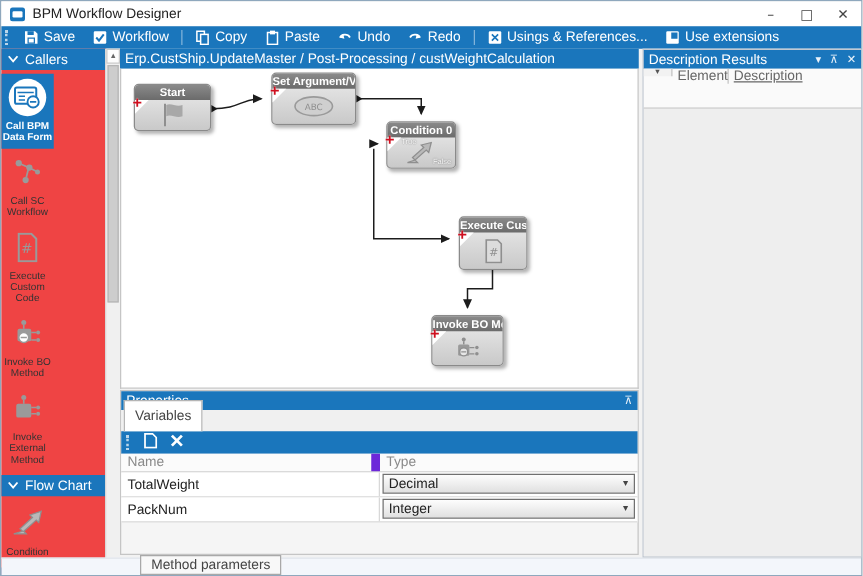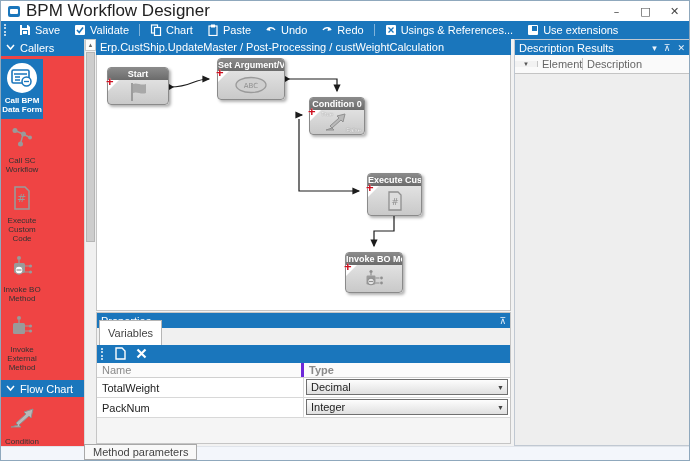--- a/index.html
+++ b/index.html
@@ -6,21 +6,21 @@
   html,body { background:#dcdcdc; }
   .window {
     position:relative; width:690px; height:461px;
     font-family:"Liberation Sans", sans-serif; font-size:11px;
     background:#f2f2f2; border:1px solid #8fa8bd; overflow:hidden;
   }
   
   .titlebar { position:absolute; left:0; top:0; width:100%; height:20px; background:#ffffff; display:flex; align-items:center; }
   .app-icon { width:12px; height:11px; margin:0 6px 0 7px; background:#1a76bc; border-radius:2px; position:relative; }
   .app-icon::after { content:""; position:absolute; left:2px; top:3px; width:8px; height:5px; background:#fff; border-radius:1px; }
-  .title-text { color:#222; font-size:17px; }
+  .title-text { color:#222; font-size:11px; }
   .win-controls { margin-left:auto; display:flex; height:100%; }
   .win-btn { width:29px; height:100%; display:flex; align-items:center; justify-content:center; color:#444; font-size:11px; font-family:"DejaVu Sans", sans-serif; }
   
   .toolbar { position:absolute; left:0; top:20px; width:100%; height:18px; background:#1a76bc; display:flex; align-items:center; color:#fff; }
   .grip { width:4px; height:12px; margin:0 4px 0 3px; border-left:2px dotted rgba(255,255,255,.7); }
   .tbtn { display:flex; align-items:center; gap:4px; padding:0 7px; height:100%; color:#fff; white-space:nowrap; }
   .tsep { width:1px; height:12px; background:rgba(255,255,255,.45); margin:0 3px; }
   .ticon { width:12px; height:12px; display:inline-block; }
   .ticon svg { display:block; }
   
@@ -53,38 +53,38 @@
   
   .props { position:absolute; left:95px; top:311px; width:415px; height:132px; background:#f5f5f5; border:1px solid #c5c5c5; }
   .panel-hd { height:15px; background:#1a76bc; color:#fff; display:flex; align-items:center; padding:0 4px; }
   .panel-hd .hspace { flex:1; }
   .pin { color:#dce9f5; font-size:10px; }
   .tabrow { height:17px; background:#f0f0f0; display:flex; align-items:flex-end; padding-left:2px; }
   .tab { height:16px; background:#fff; border:1px solid #b5b5b5; border-bottom:none; padding:12px 8px; display:flex; align-items:center; color:#444; }
   .mini-bar { height:18px; background:#1a76bc; display:flex; align-items:center; gap:10px; padding-left:4px; }
   .mini-bar .grip { margin:0; }
   .grid-hd { height:15px; display:flex; background:#fbfbfb; border-bottom:1px solid #d0d0d0; color:#8a8a8a; }
-  .col-name { width:207px; border-right:3px solid #6d28d9; padding-left:5px; display:flex; align-items:center; }
-  .col-type { flex:1; padding-left:5px; display:flex; align-items:center;font-weight:bold; }
+  .col-name { width:207px; border-right:7px solid #6d28d9; padding-left:5px; display:flex; align-items:center; }
+  .col-type { flex:1; padding-left:5px; display:flex; align-items:center; }
   .vrow { height:20px; display:flex; background:#fff; border-bottom:1px solid #d8d8d8; }
   .vrow .cell-name { width:207px; border-right:1px solid #d8d8d8; display:flex; align-items:center; padding-left:5px; color:#222; }
   .vrow .cell-type { flex:1; padding:1px 2px; }
   .dropdown { height:16px; border:1px solid #707070; background:linear-gradient(#fdfdfd,#e0e0e0); display:flex; align-items:center; padding-left:4px; color:#222; position:relative; }
   .dropdown .dd-arrow { position:absolute; right:3px; top:4px; font-size:7px; color:#444; }
   .grid-fill { flex:1; background:#f0f0f0; }
   
   .statusbar { position:absolute; left:0; top:445px; width:100%; height:16px; background:#f3f6fb; border-top:1px solid #e0e4ea; }
-  .method-tab { position:absolute; left:83px; top:443px; height:16px; background:#f8f8f8; border:1px solid #a8a8a8; display:flex; align-items:center; padding:0 8px; color:#444; }
+  .method-tab { position:absolute; left:111px; top:443px; height:16px; background:#f8f8f8; border:1px solid #a8a8a8; display:flex; align-items:center; padding:0 8px; color:#444; }
   
   .vpanel { position:absolute; left:513px; top:38px; width:176px; height:407px; background:#efefef; border:1px solid #c0c8d2; display:flex; flex-direction:column; }
   .vpanel .panel-hd { gap:7px; }
-  .vcols { height:19px; background:#fafafa; border-bottom:1px solid #c4c4c4; display:flex; align-items:center; color:#666; }
+  .vcols { height:32px; background:#fafafa; border-bottom:1px solid #c4c4c4; display:flex; align-items:flex-start; color:#666; }
   .vc-filter { width:23px; border-right:1px solid #c4c4c4; display:flex; align-items:center; justify-content:center; font-size:6px; color:#555; background:#f2f2f2; }
   .vc-el { width:45px; border-right:1px solid #c4c4c4; display:flex; align-items:center; padding-left:4px; }
-  .vc-desc { flex:1; display:flex; align-items:center; padding-left:4px; }
+  .vc-desc { flex:1; display:flex; align-items:center; padding-left:4px;text-decoration:underline; }
   .vbody { flex:1; background:#eeeeee; }
   .hicon { font-size:9px; color:#eaf2fa; font-family:"DejaVu Sans", sans-serif; }
 </style>
 </head>
 <body>
 
 <div class="window">
 
   <div class="titlebar">
     <div class="app-icon"></div>
@@ -109,31 +109,31 @@
         </span>
       <span>Save</span>
     </div>
     <div class="tbtn">
       <span class="ticon">
           <svg width="12" height="12" viewBox="0 0 12 12">
             <rect x="1" y="1" width="10" height="10" rx="1" fill="#fff"></rect>
             <path d="M3 6l2.2 2.5L9 3.5" stroke="#1a76bc" stroke-width="1.6" fill="none"></path>
           </svg>
         </span>
-      <span>Validate</span>
+      <span>Workflow</span>
     </div>
     <div class="tsep"></div>
     <div class="tbtn">
       <span class="ticon">
           <svg width="12" height="12" viewBox="0 0 12 12">
             <rect x="1.5" y="1" width="6" height="8" fill="none" stroke="#fff" stroke-width="1.2"></rect>
             <rect x="4.5" y="3.5" width="6" height="8" fill="#1a76bc" stroke="#fff" stroke-width="1.2"></rect>
           </svg>
         </span>
-      <span>Chart</span>
+      <span>Copy</span>
     </div>
     <div class="tbtn">
       <span class="ticon">
           <svg width="12" height="12" viewBox="0 0 12 12">
             <rect x="2" y="2" width="8" height="9.5" fill="none" stroke="#fff" stroke-width="1.2"></rect>
             <rect x="4" y="0.5" width="4" height="3" fill="#fff"></rect>
           </svg>
         </span>
       <span>Paste</span>
     </div>

